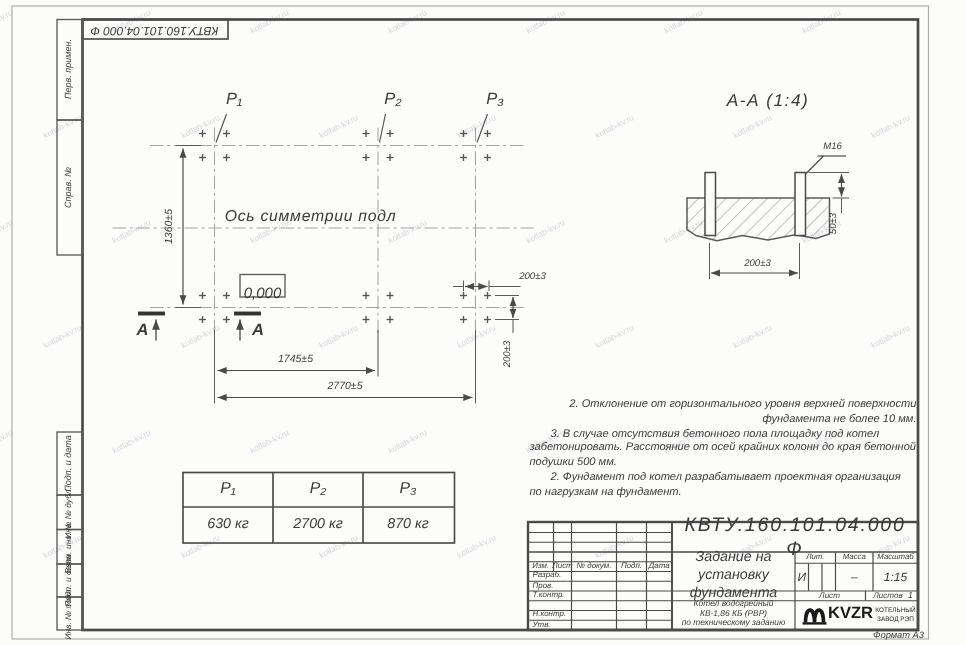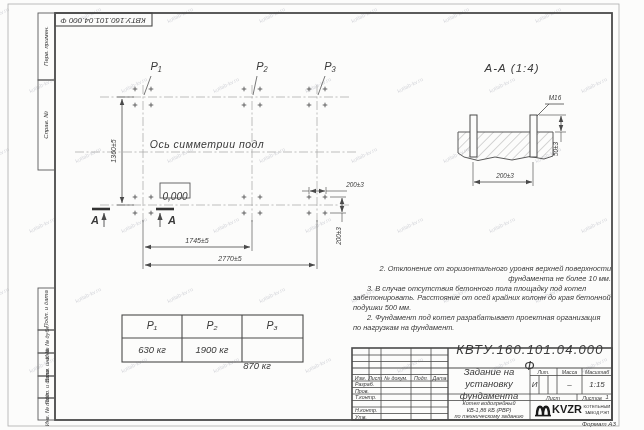--- a/index.html
+++ b/index.html
@@ -262,22 +262,22 @@
 забетонировать. Расстояние от осей крайних колонн до края бетонной
 подушки 500 мм.</p>
     <p class="note" style="margin:0;font-style:italic;font-size:7.4px;line-height:1.32;text-indent:14px;white-space:pre-line;color:#3a3a3a;">2. Фундамент под котел разрабатывает проектная организация
 по нагрузкам на фундамент.</p>
   </div>
 
   <span class="t" style="left:152px;top:326px;font-size:10.5px;">Р₁</span>
   <span class="t" style="left:212px;top:326px;font-size:10.5px;">Р₂</span>
   <span class="t" style="left:272px;top:326px;font-size:10.5px;">Р₃</span>
   <span class="t" style="left:152px;top:350px;font-size:9.5px;text-align:right;">630 кг</span>
-  <span class="t" style="left:212px;top:350px;font-size:9.5px;">1900 кг</span>
-  <span class="t" style="left:257px;top:350px;font-size:9.5px;margin-top:16px;">870 кг</span>
+  <span class="t" style="left:212px;top:350px;font-size:9.5px;">2700 кг</span>
+  <span class="t" style="left:272px;top:350px;font-size:9.5px;">870 кг</span>
 
   <span class="t" style="left:530px;top:358px;font-size:13px;letter-spacing:1.2px;">КВТУ.160.101.04.000 Ф</span>
   <span class="t" style="left:489px;top:384px;font-size:9.5px;">Задание на
 установку
 фундамента</span>
   <span class="t" style="left:489px;top:410px;font-size:5.6px;line-height:1.2;">Котел водогрейный
 КВ-1,86 КБ (РВР)
 по техническому заданию</span>
 
   <span class="t" style="left:360.5px;top:377.5px;font-size:5.3px;">Изм.</span>

